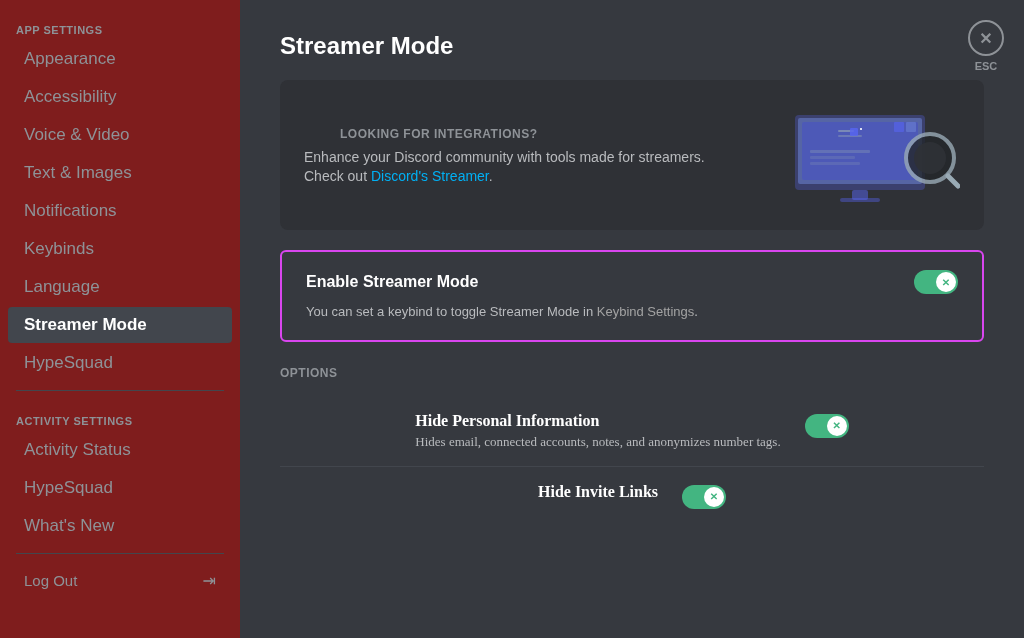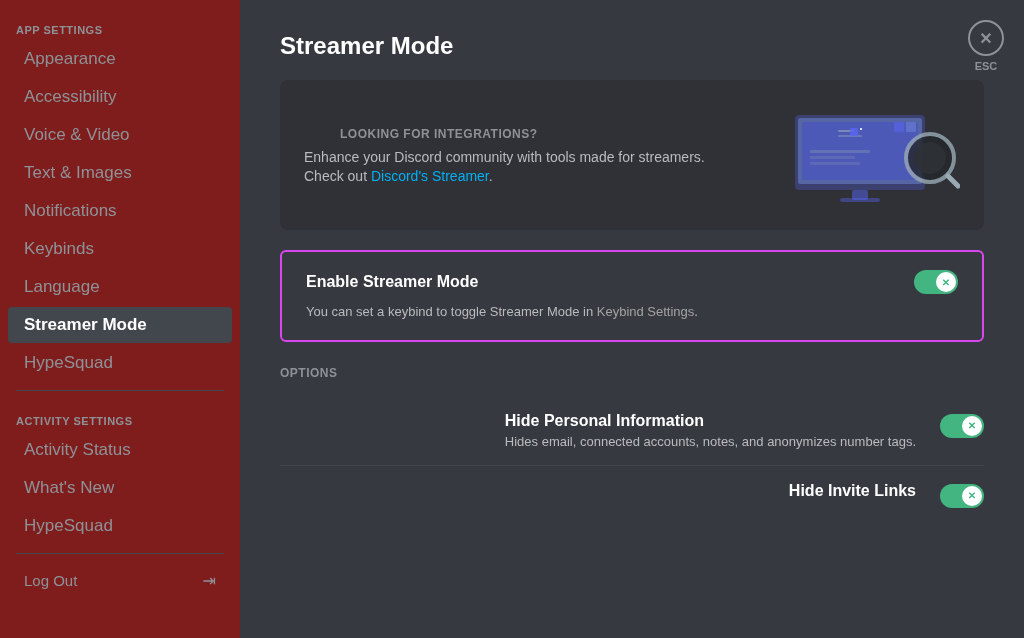--- a/index.html
+++ b/index.html
@@ -208,23 +208,24 @@
       font-size: 12px;
       font-weight: 700;
       color: #8e9297;
       text-transform: uppercase;
       letter-spacing: 0.5px;
       margin-bottom: 16px;
     }
     .option-item {
       display: flex;
       align-items: flex-start;
-      justify-content: flex-end;
+      justify-content: center;
       padding: 16px 0;
       border-bottom: 1px solid #42464d;
+      font-family: Liberation Serif, serif;
     }
     .option-item:last-child {
       border-bottom: none;
     }
     .option-title {
       font-size: 16px;
       font-weight: 700;
       color: #fff;
       margin-bottom: 4px;
     }
@@ -304,24 +305,24 @@
   </div>
 
   <hr class="sidebar-divider">
 
   <div class="sidebar-section-label">ACTIVITY SETTINGS</div>
 
   <div class="sidebar-item">
     <span>Activity Status</span>
   </div>
   <div class="sidebar-item">
+    <span>HypeSquad</span>
+  </div>
+  <div class="sidebar-item">
     <span>What's New</span>
-  </div>
-  <div class="sidebar-item">
-    <span>HypeSquad</span>
   </div>
 
   <hr class="sidebar-divider">
 
   <div class="sidebar-item-logout">
     <span>Log Out</span>
     <span class="logout-icon">⇥</span>
   </div>
 </div>
 

